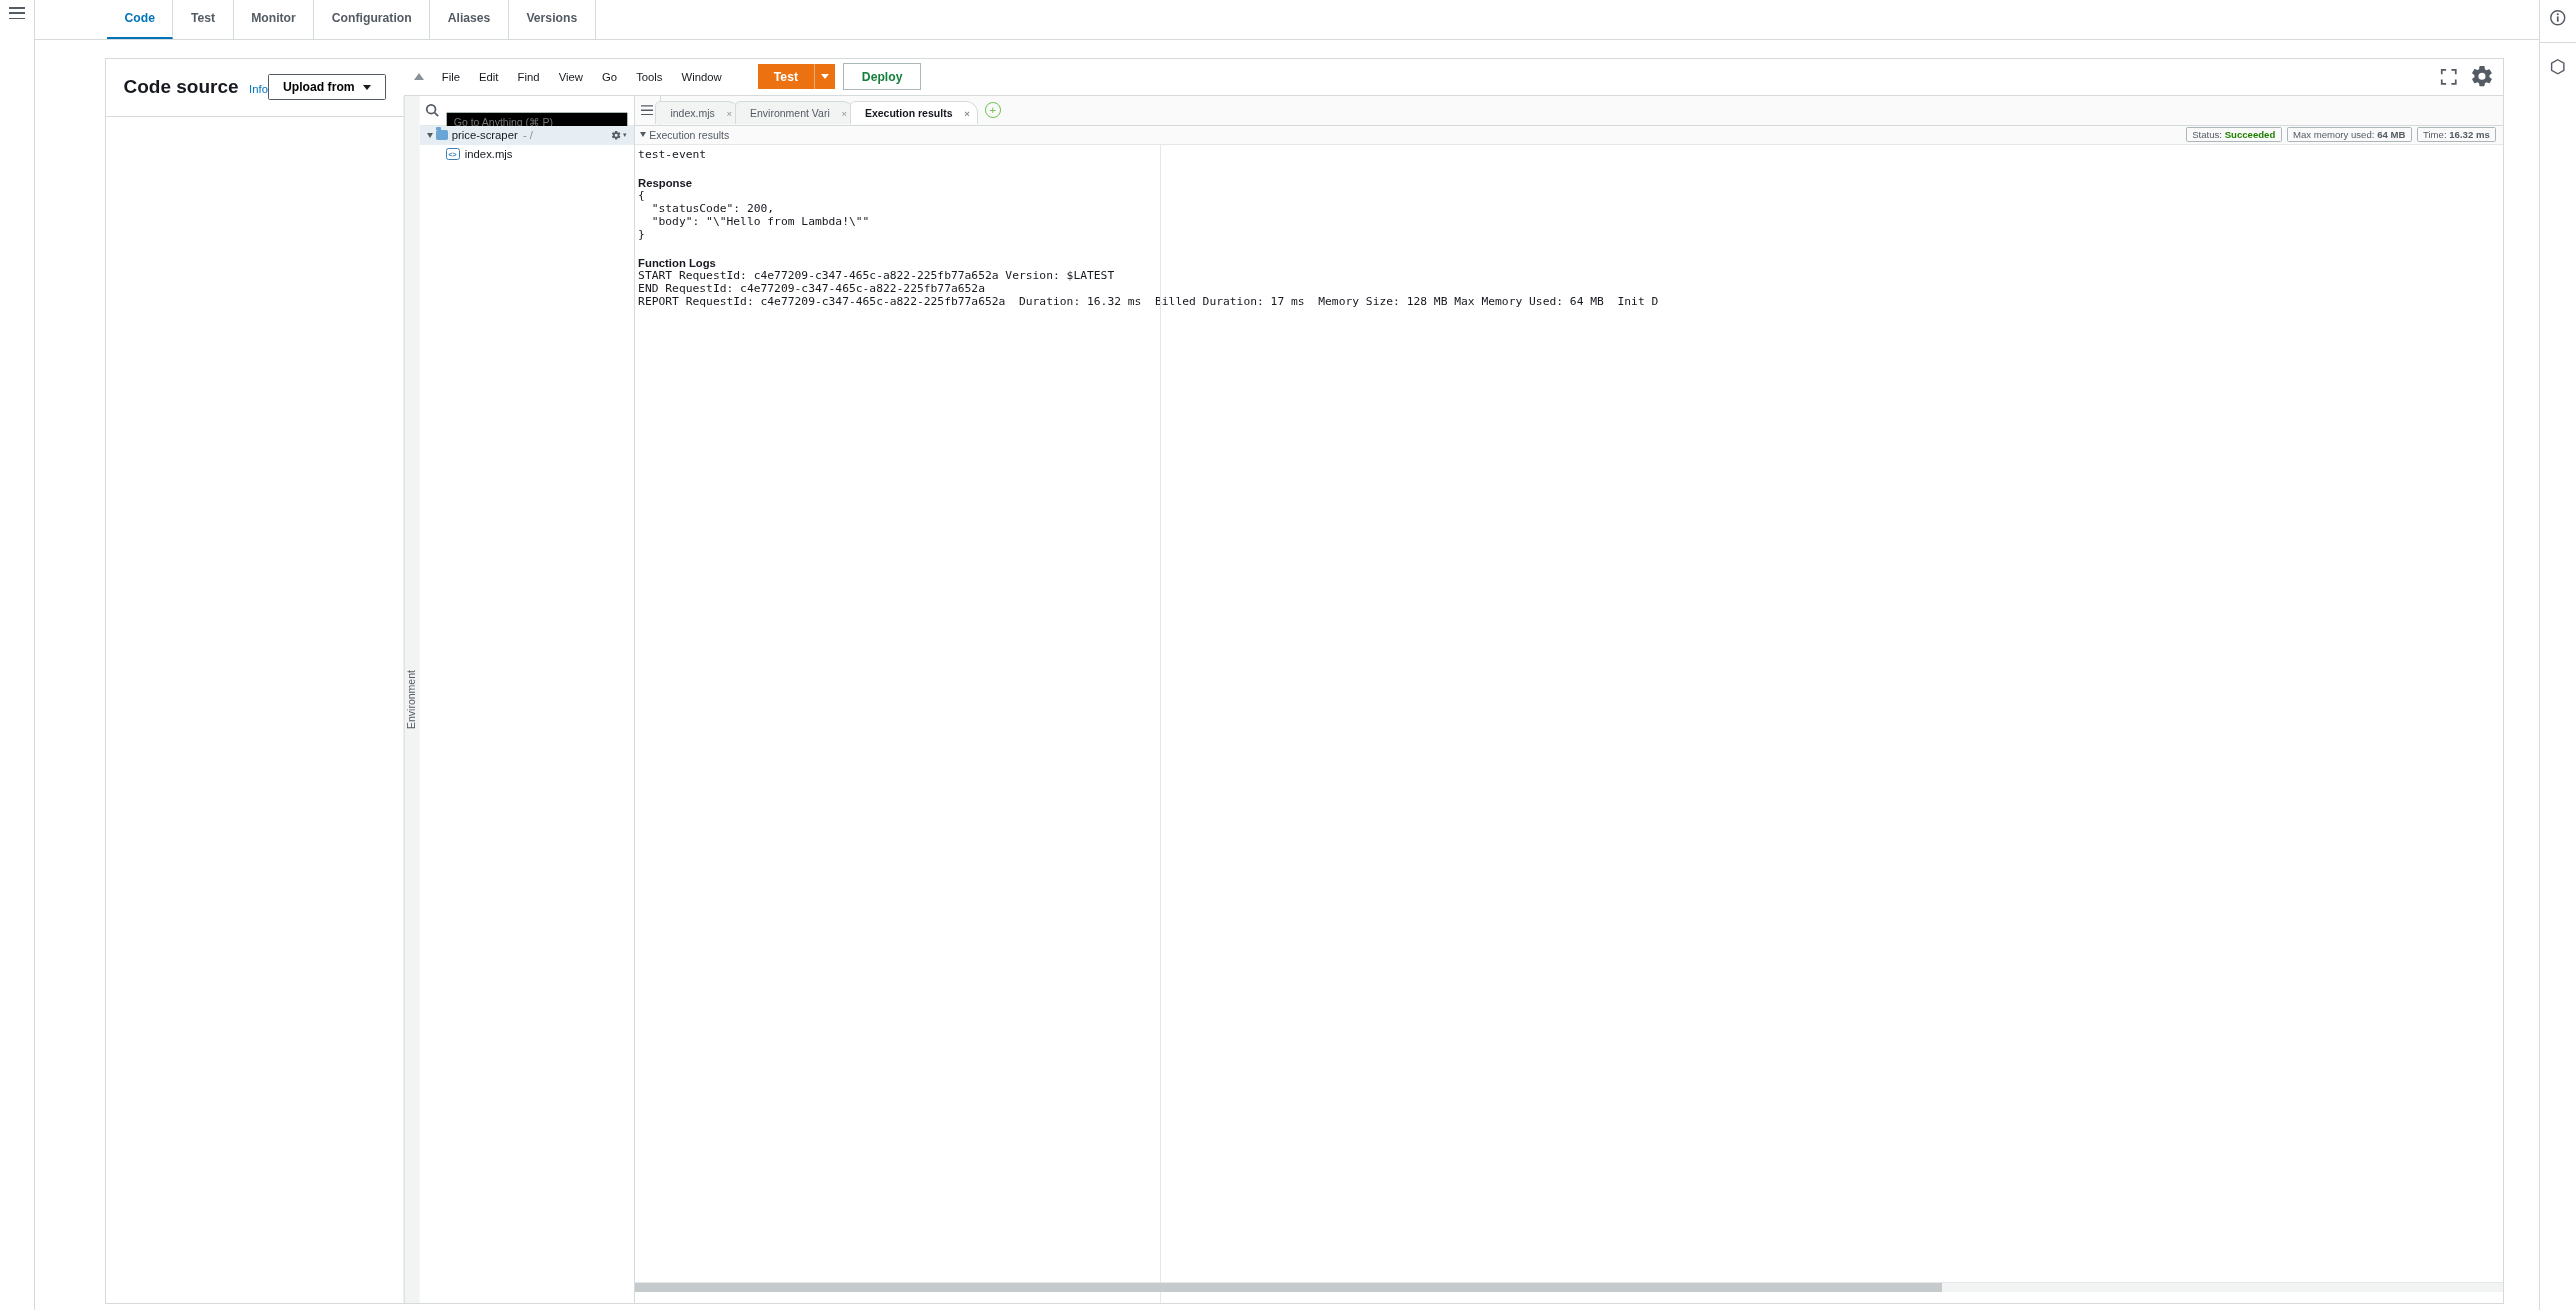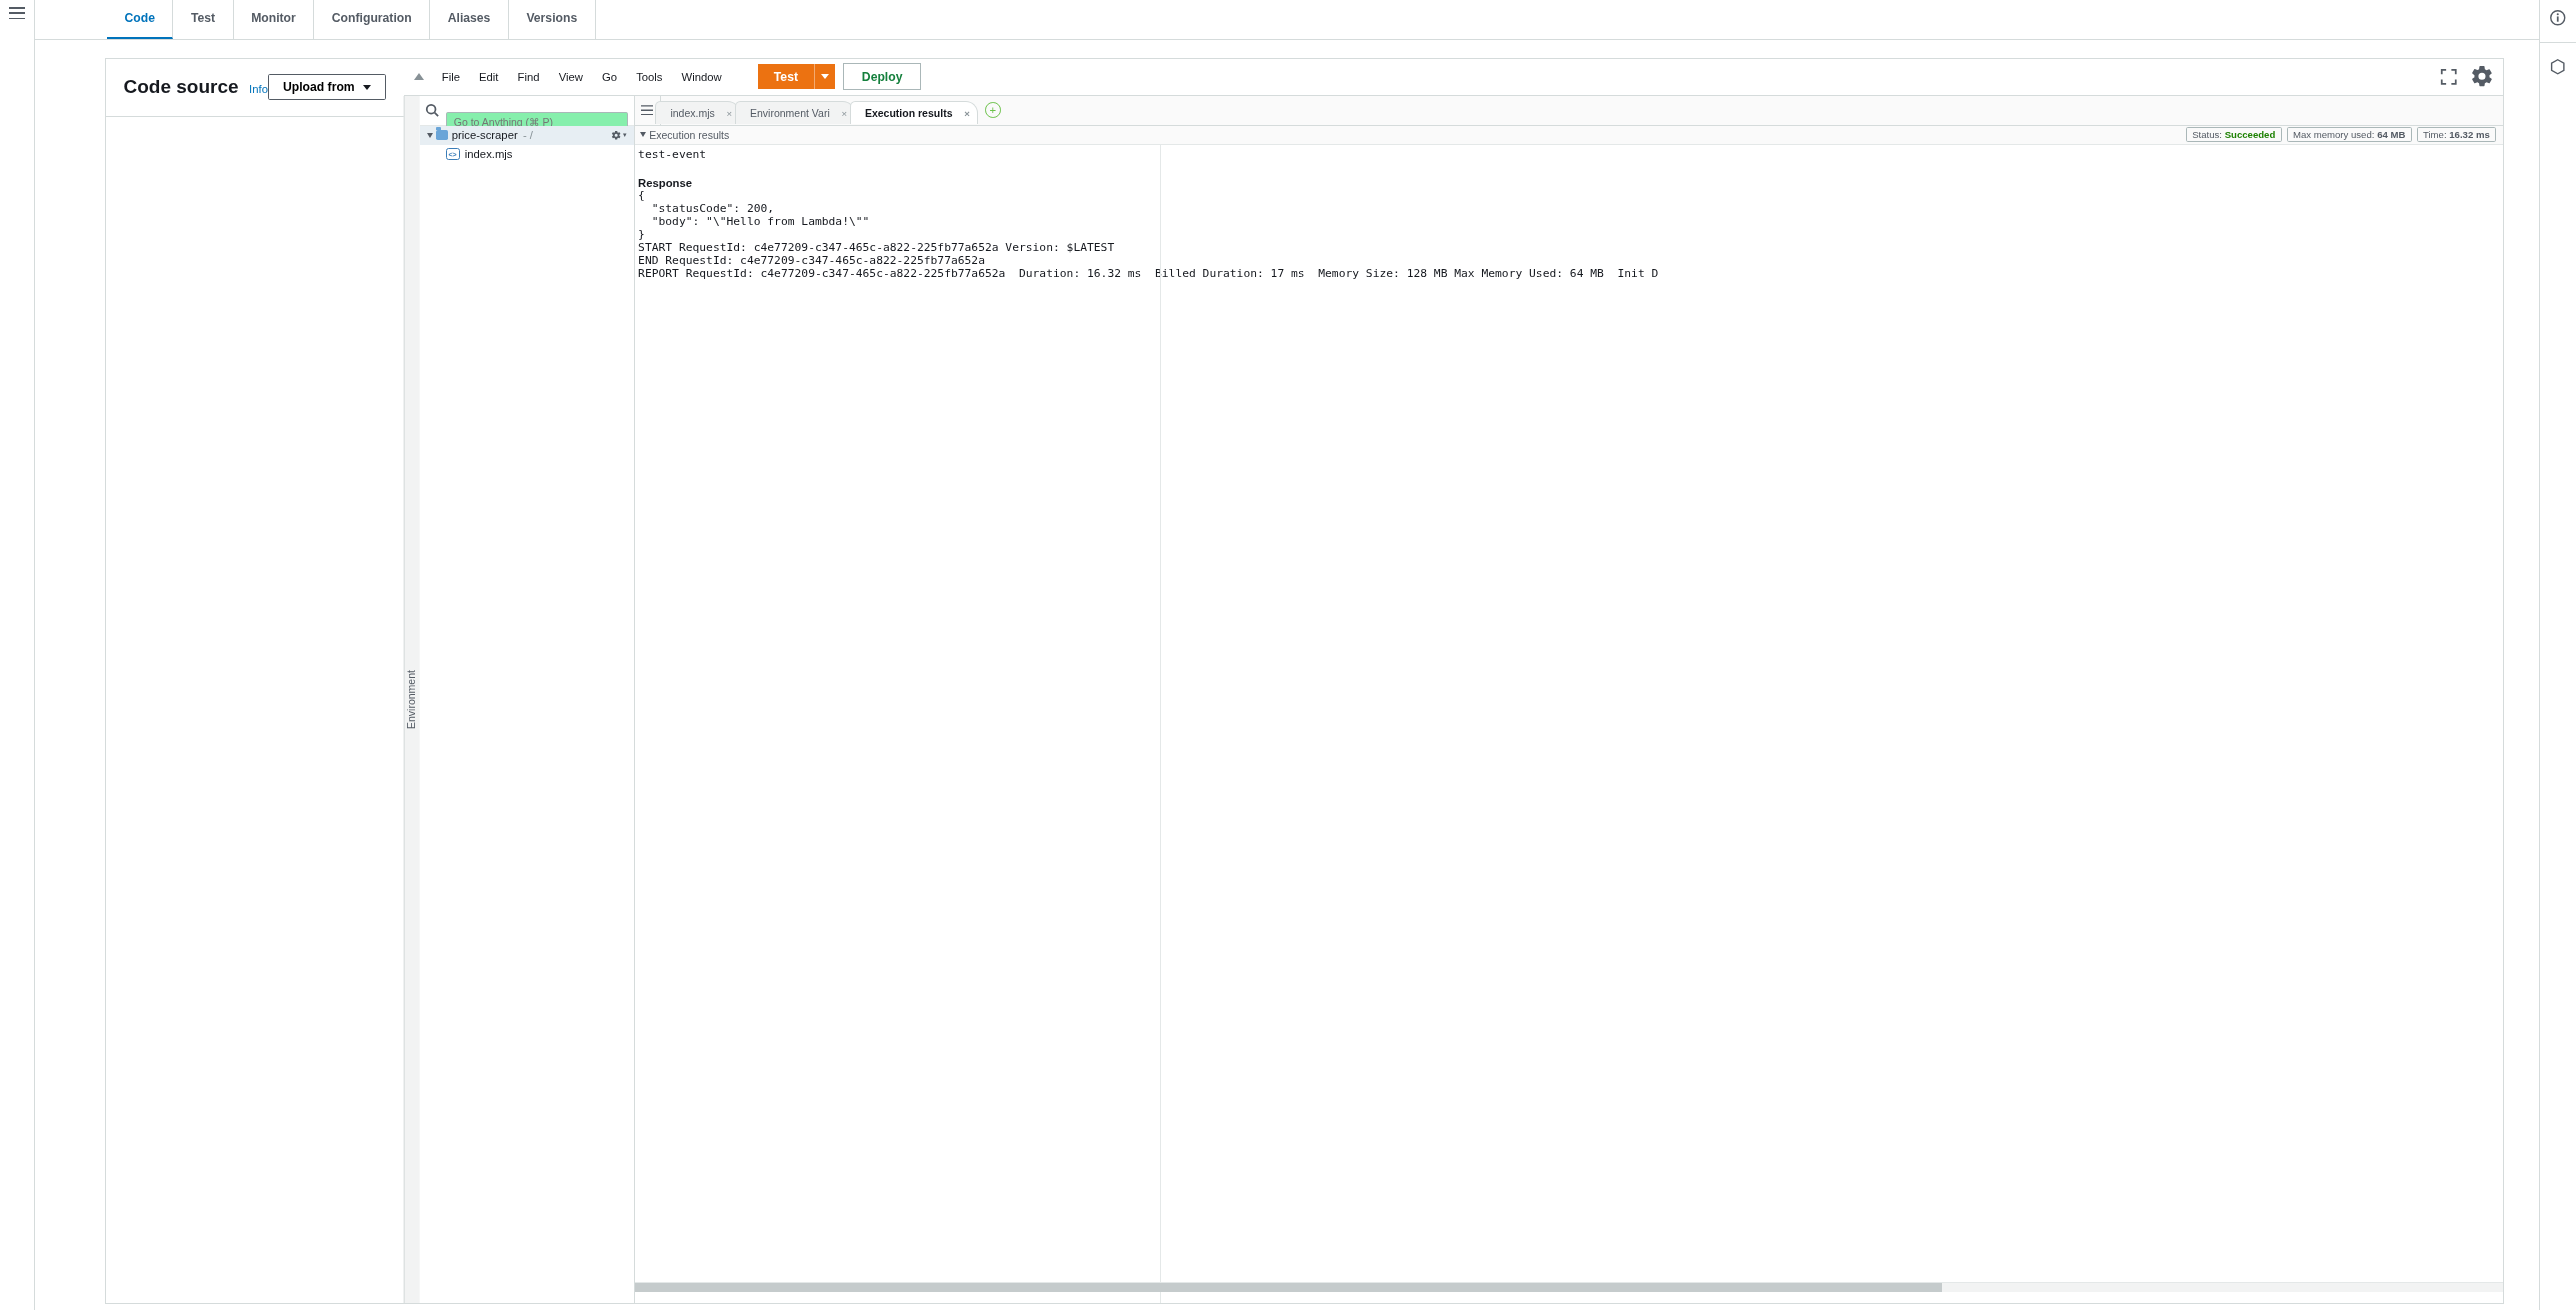--- a/index.html
+++ b/index.html
@@ -194,21 +194,21 @@
       height: 30px;
     }
     .search-ic { color: #545b64; }
     .goto-input {
       flex: 1;
       border: 0.9px solid #aab7b8;
       border-radius: 1.7px;
       padding: 3.5px 7px;
       font-size: 10.5px;
       color: #687078;
-      background: #86efac;
+      background: #000000;
       margin-top: 24px;
     }
     .tree-root {
       display: flex;
       align-items: center;
       justify-content: space-between;
       background: #e7eef3;
       padding: 3.5px 7px;
       font-size: 11.3px;
     }
@@ -462,20 +462,21 @@
               <div class="col-divider"></div>
 
               <div class="mono">test-event</div>
 
               <div class="section-label" style="margin-top:15.7px">Response</div>
               <div class="mono">{
   "statusCode": 200,
   "body": "\"Hello from Lambda!\""
 }</div>
 
+              <div class="section-label" style="margin-top:15.7px">Function Logs</div>
               <div class="mono">START RequestId: c4e77209-c347-465c-a822-225fb77a652a Version: $LATEST
 END RequestId: c4e77209-c347-465c-a822-225fb77a652a
 REPORT RequestId: c4e77209-c347-465c-a822-225fb77a652a  Duration: 16.32 ms  Billed Duration: 17 ms  Memory Size: 128 MB Max Memory Used: 64 MB  Init D</div>
 
 
               <div class="hscroll">
                   <div class="hscroll-thumb"></div>
                 </div>
             </div>
           </div>

